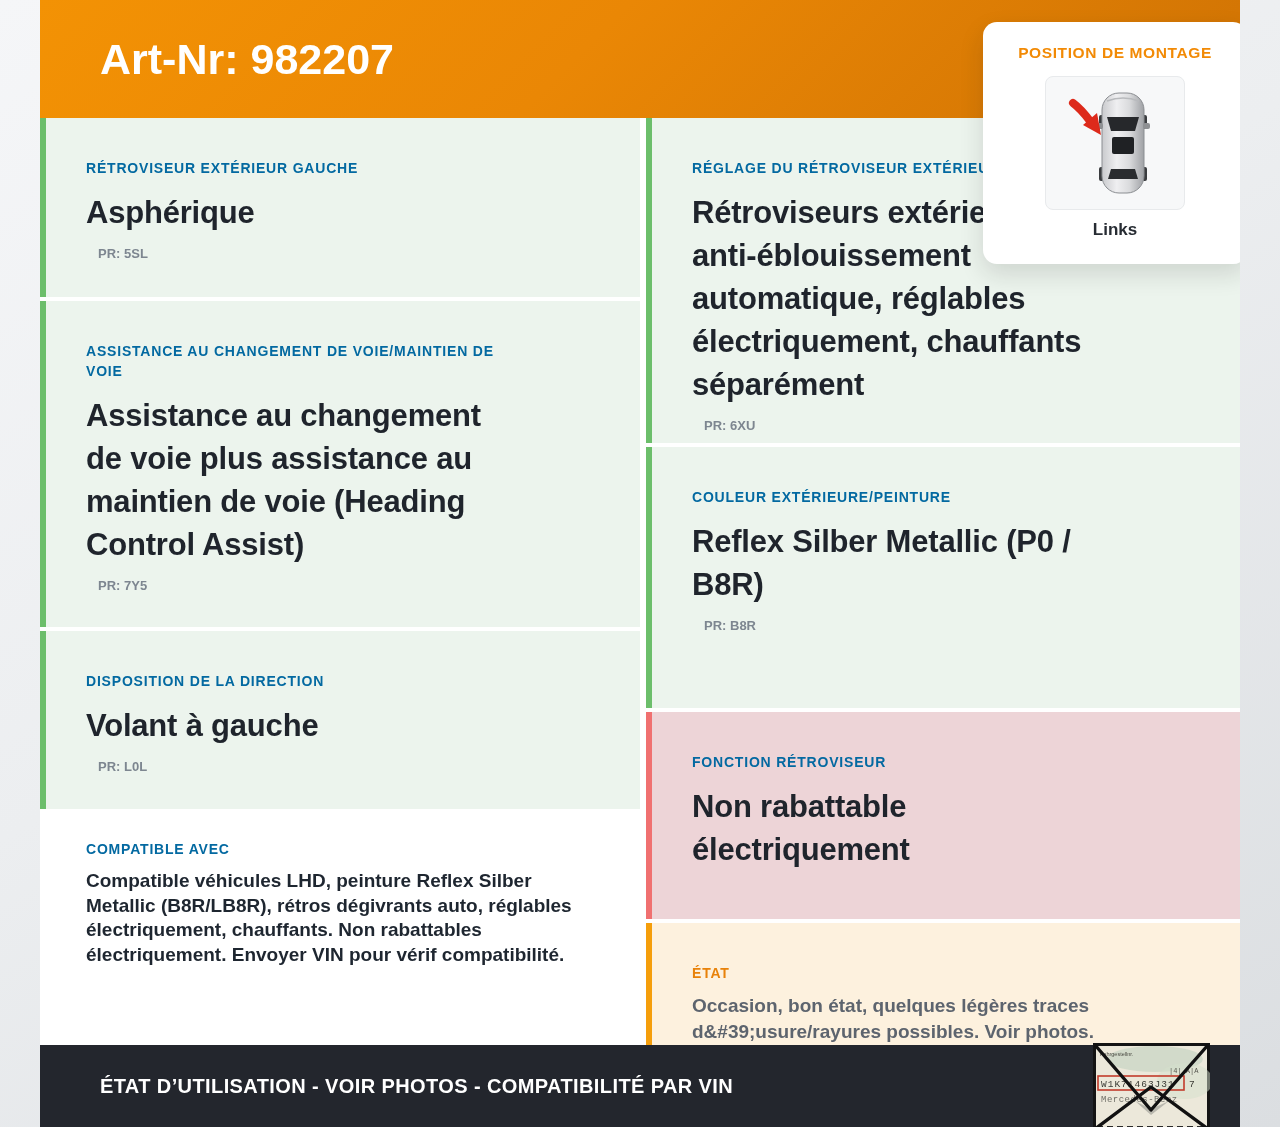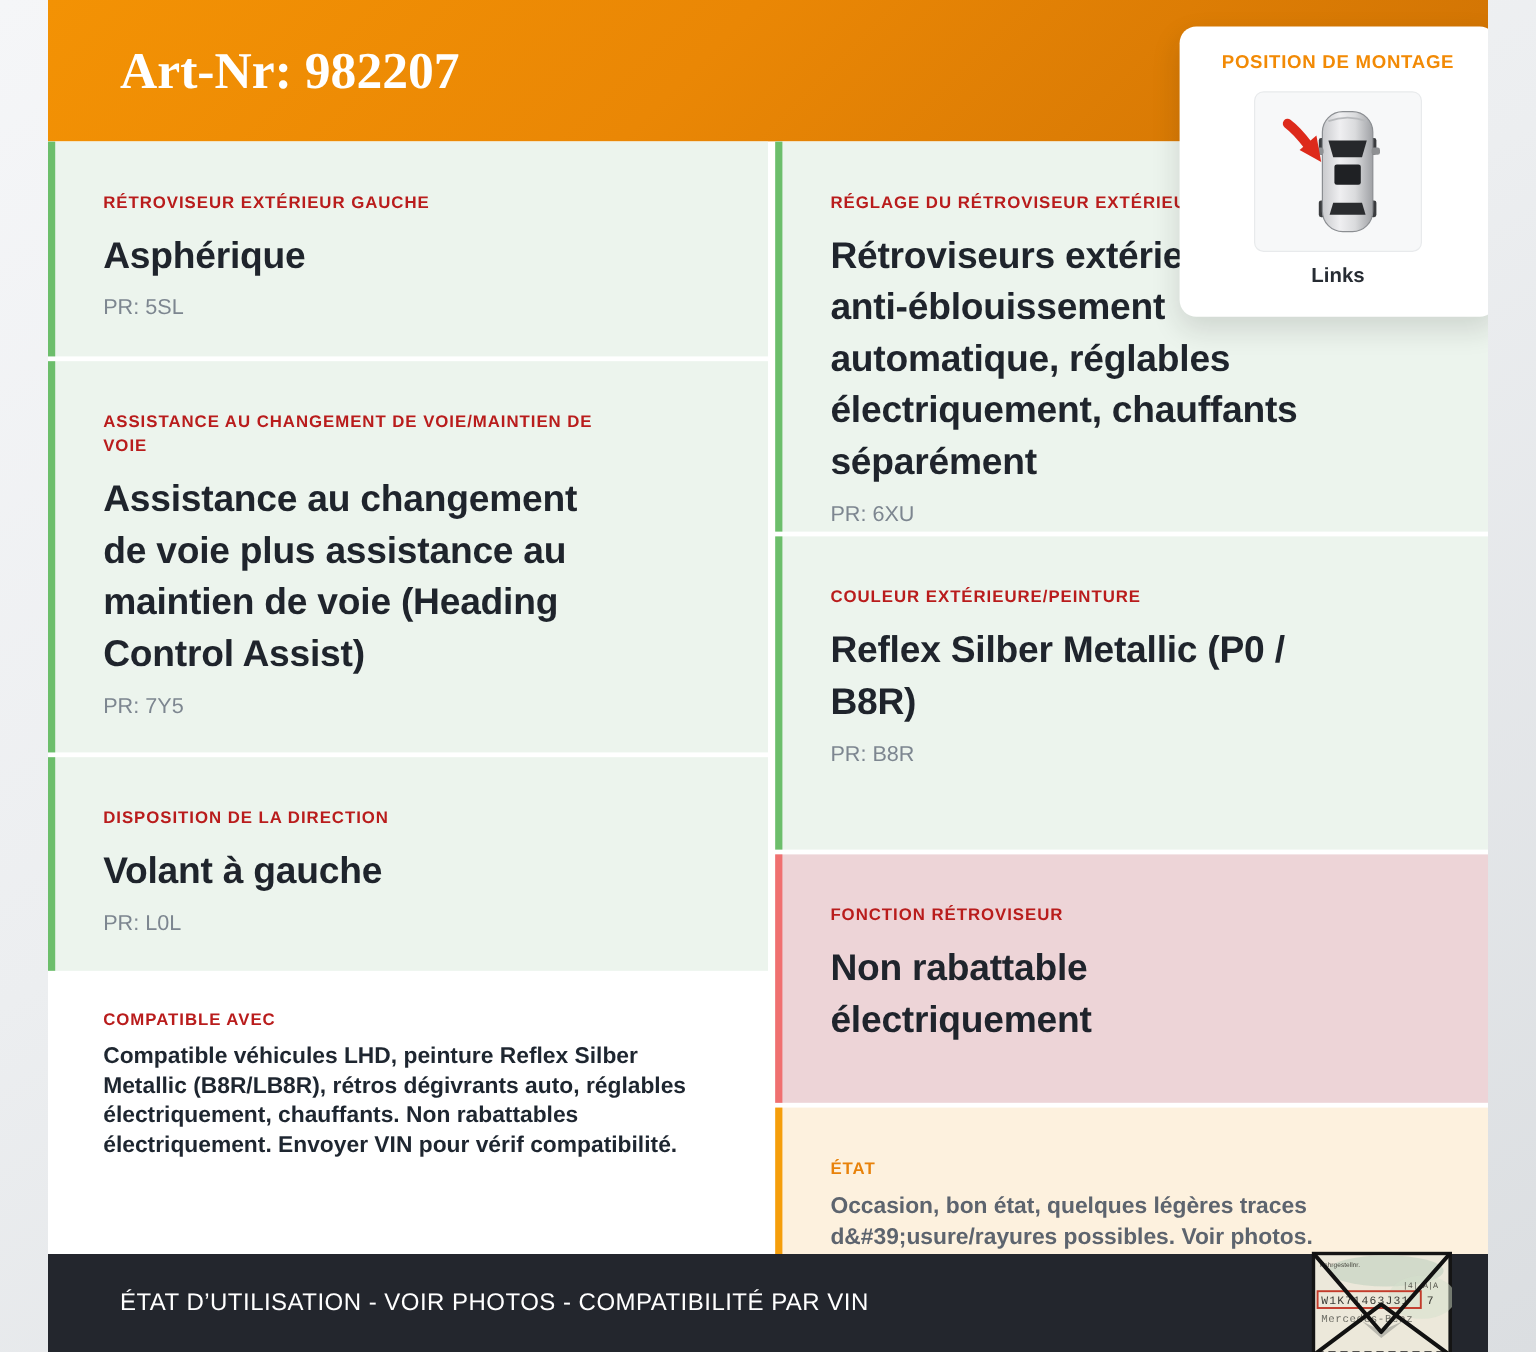--- a/index.html
+++ b/index.html
@@ -10,51 +10,51 @@
     position:relative;
   }
   .page {
     position:absolute; left:40px; top:0; width:1200px; height:1127px;
     background:#ffffff; overflow:hidden;
   }
   
   .header {
     height:118px;
     background:linear-gradient(135deg,#F39204 0%,#EA8705 45%,#D07304 100%);
-    display:flex; align-items:center; padding-left:60px;font-family:Liberation Serif, serif;
+    display:flex; align-items:center; padding-left:60px;
   }
   .header h1 {
     color:#ffffff; font-size:43px; font-weight:800; letter-spacing:0px;
   }
   
   .content {
     height:927px; display:flex; gap:6px; background:#ffffff;
   }
   .col { display:flex; flex-direction:column; gap:4px; }
   .col-left  { width:600px; }
   .col-right { width:594px; }
   .card {
     border-left:6px solid transparent;
     padding:40px 38px 0 40px;
   }
   .card.green { background:#ECF4ED; border-left-color:#6CBE6B; }
   .card.pink  { background:#EDD4D7; border-left-color:#F07070;padding-left:40px; }
   .card.amber { background:#FDF1DE; border-left-color:#F59E0B; }
   .card.white { background:#ffffff; border-left-color:transparent; padding-top:26px; }
   .card .label {
-    font-size:14px; font-weight:700; color:#b91c1c; text-transform:uppercase;
+    font-size:14px; font-weight:700; color:#0369a1; text-transform:uppercase;
     letter-spacing:.8px; line-height:20px; white-space:pre-line;
   }
   .card .label.orange { color:#E8820A; }
   .card .title {
     margin-top:13px; font-size:31px; font-weight:800; color:#1F242C;
     line-height:43px; letter-spacing:-.2px; white-space:pre-line;
   }
   .card .pr {
-    margin-top:12px; font-size:18px; font-weight:400; color:#7D8690;
+    margin-top:12px; font-size:13px; font-weight:700; color:#7D8690;margin-left:12px;
   }
   .card .body {
     margin-top:10px; font-size:19px; font-weight:700; color:#1E2630;
     line-height:24.5px; white-space:pre-line;
   }
   .card .body.muted { color:#5D646E; line-height:26px; }
   
   .h-l1{height:179px}.h-l2{height:326px}.h-l3{height:178px}.h-l4{flex:1}
   .h-r1{height:350px}.h-r2{height:280px}.h-r3{height:222px}.h-r4{flex:1}
   
@@ -73,21 +73,21 @@
     border:1px solid #E8EAEC; border-radius:8px;
     display:flex; align-items:center; justify-content:center;
   }
   .pos-value { margin-top:10px; font-size:17px; font-weight:800; color:#272C33; }
   
   .footer {
     position:absolute; left:0; top:1045px; width:1200px; height:82px;
     background:#23262D; display:flex; align-items:center; padding-left:60px;
   }
   .footer .ftext {
-    color:#ffffff; font-size:20px; font-weight:400; letter-spacing:.4px;
+    color:#ffffff; font-size:20px; font-weight:700; letter-spacing:.4px;
   }
   .doc-img {
     position:absolute; left:1053px; top:1043px; width:117px; height:88px; z-index:5;
   }
 </style>
 </head>
 <body>
 
 <div class="page">
 

